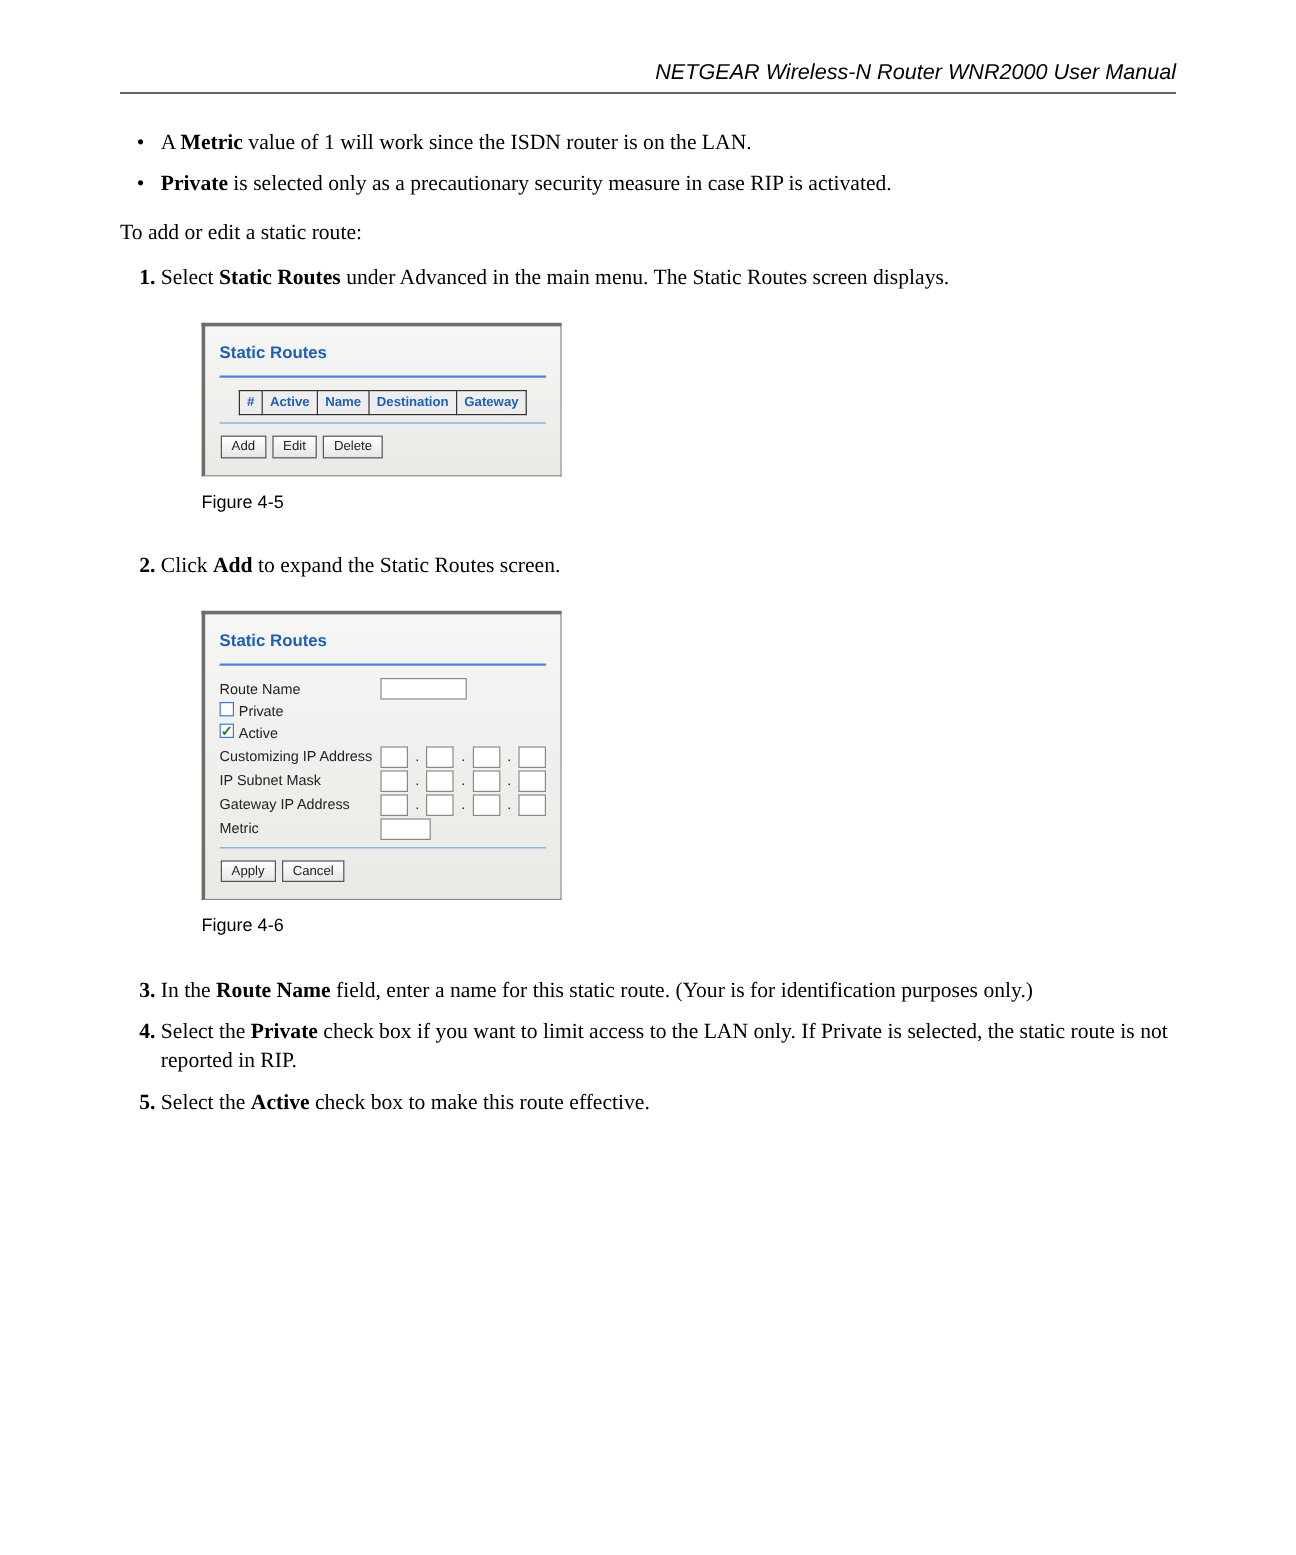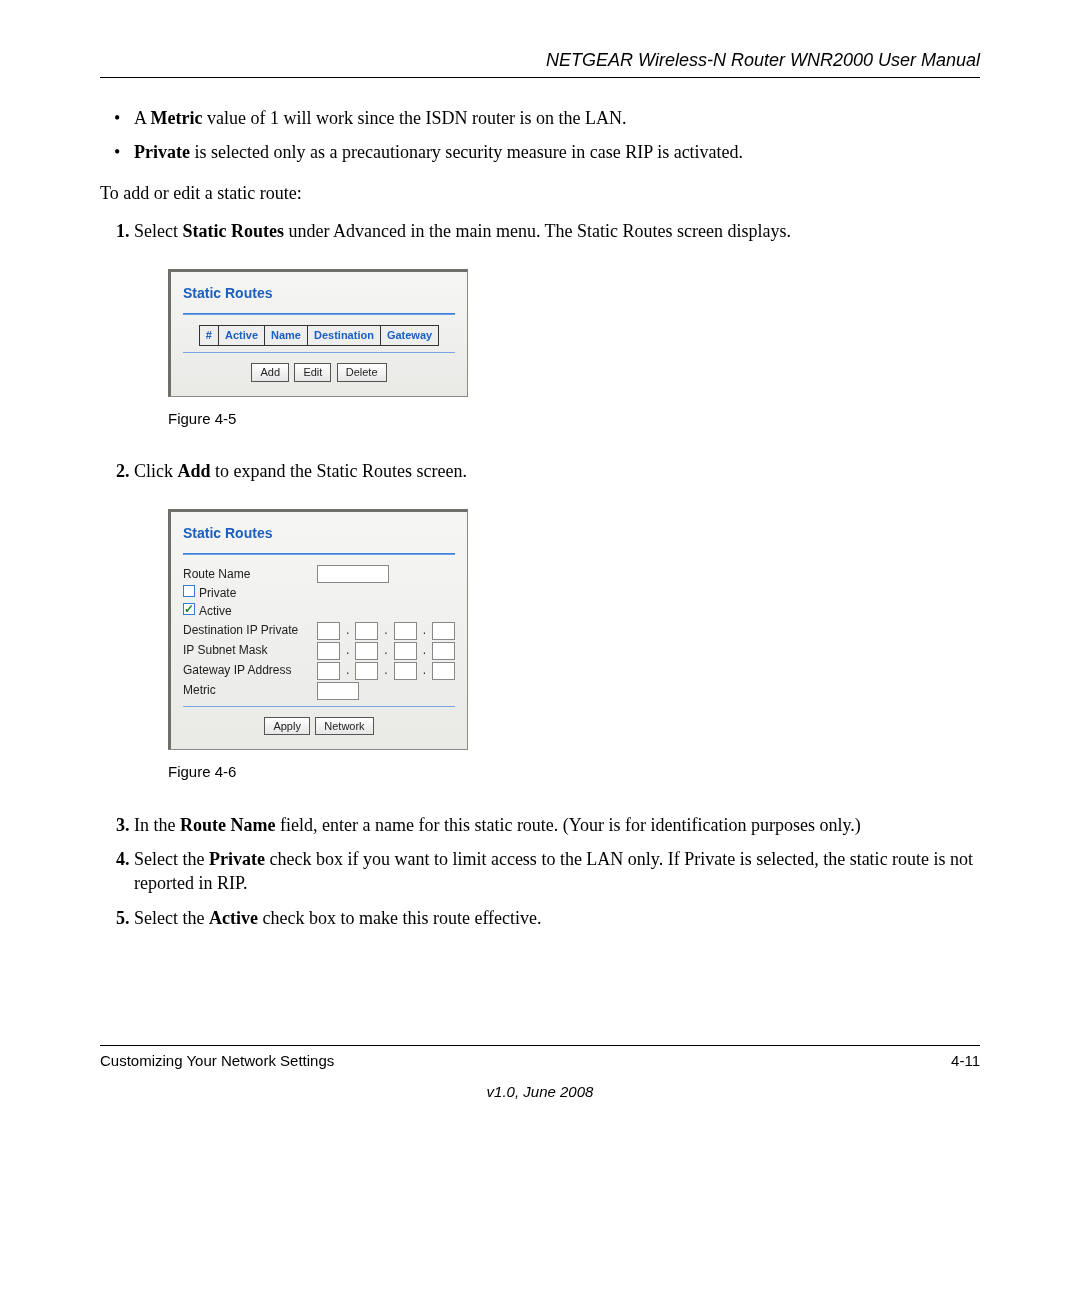--- a/index.html
+++ b/index.html
@@ -113,21 +113,20 @@
   }
   .tbl th {
     border: 1px solid #333;
     color: #1b5fc0;
     font-weight: bold;
     font-size: 11px;
     padding: 2px 6px;
     background: #eee;
   }
   .btnrow {
-    text-align: center;
     margin-top: 10px;
   }
   .btn {
     display: inline-block;
     border: 1px solid #555;
     background: linear-gradient(#fff,#e6e6e6);
     padding: 1px 8px;
     font-size: 11px;
     margin: 0 1px;
     font-family: Arial, sans-serif;
@@ -253,21 +252,21 @@
             <span class="lbl">
               <span class="cb"></span><span>Private</span>
             </span>
           </div>
           <div class="formrow">
             <span class="lbl">
               <span class="cb checked"></span><span>Active</span>
             </span>
           </div>
           <div class="formrow">
-            <span class="lbl">Destination IP Private</span>
+            <span class="lbl">Customizing IP Address</span>
             <span class="txt small"></span>
               <span class="dotsep">.</span>
             <span class="txt small"></span>
               <span class="dotsep">.</span>
             <span class="txt small"></span>
               <span class="dotsep">.</span>
             <span class="txt small"></span>
           </div>
           <div class="formrow">
             <span class="lbl">IP Subnet Mask</span>
@@ -289,40 +288,32 @@
               <span class="dotsep">.</span>
             <span class="txt small"></span>
           </div>
           <div class="formrow">
             <span class="lbl">Metric</span>
             <span class="txt" style="width:40px"></span>
           </div>
           <div class="sep thin"></div>
           <div class="btnrow">
             <span class="btn">Apply</span>
-            <span class="btn">Network</span>
+            <span class="btn">Cancel</span>
           </div>
         </div>
       </div>
       <div class="caption">Figure 4-6</div>
     </li>
 
     <li>
       <span>In the </span><span class="bold">Route Name</span><span> field, enter a name for this static route. (Your is for identification purposes only.)</span>
     </li>
     <li>
       <span>Select the </span><span class="bold">Private</span><span> check box if you want to limit access to the LAN only. If Private is selected, the static route is not reported in RIP.</span>
     </li>
     <li>
       <span>Select the </span><span class="bold">Active</span><span> check box to make this route effective.</span>
     </li>
   </ol>
 
-  <div class="footer">
-    <hr class="rule-bottom">
-    <div class="footer-row">
-      <span>Customizing Your Network Settings</span>
-      <span>4-11</span>
-    </div>
-    <div class="footer-center">v1.0, June 2008</div>
-  </div>
 
 </div>
 
 </body></html>

